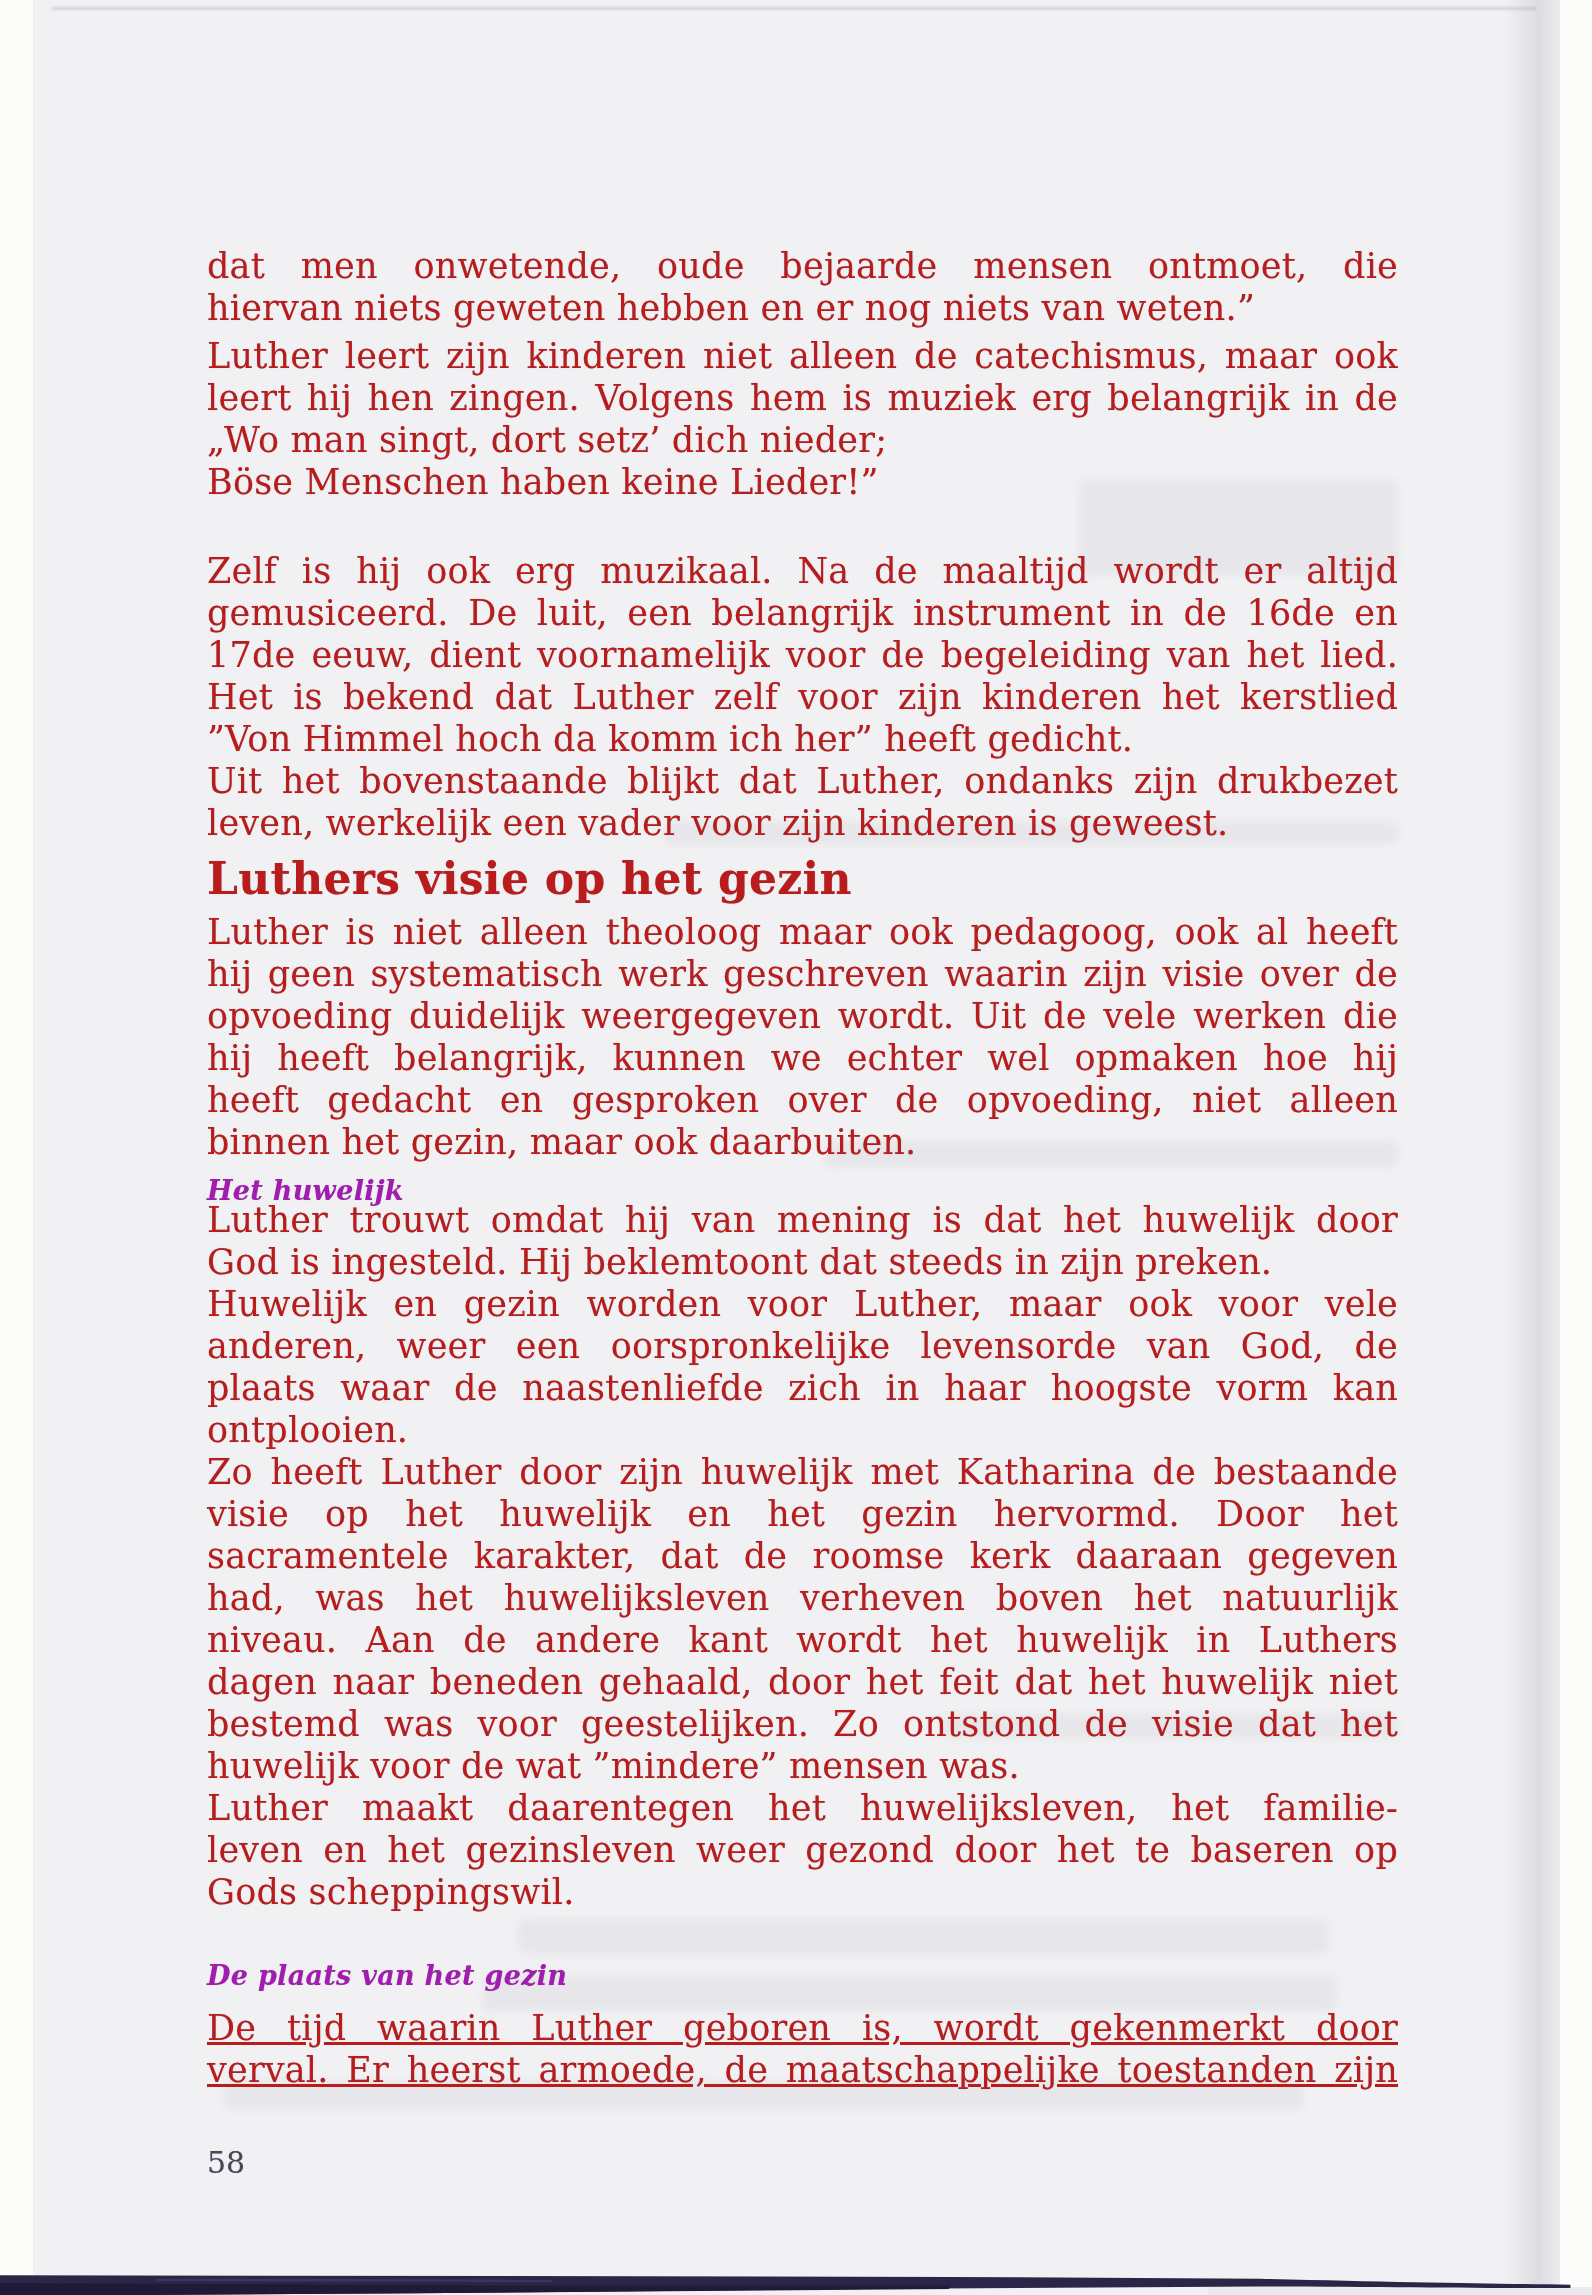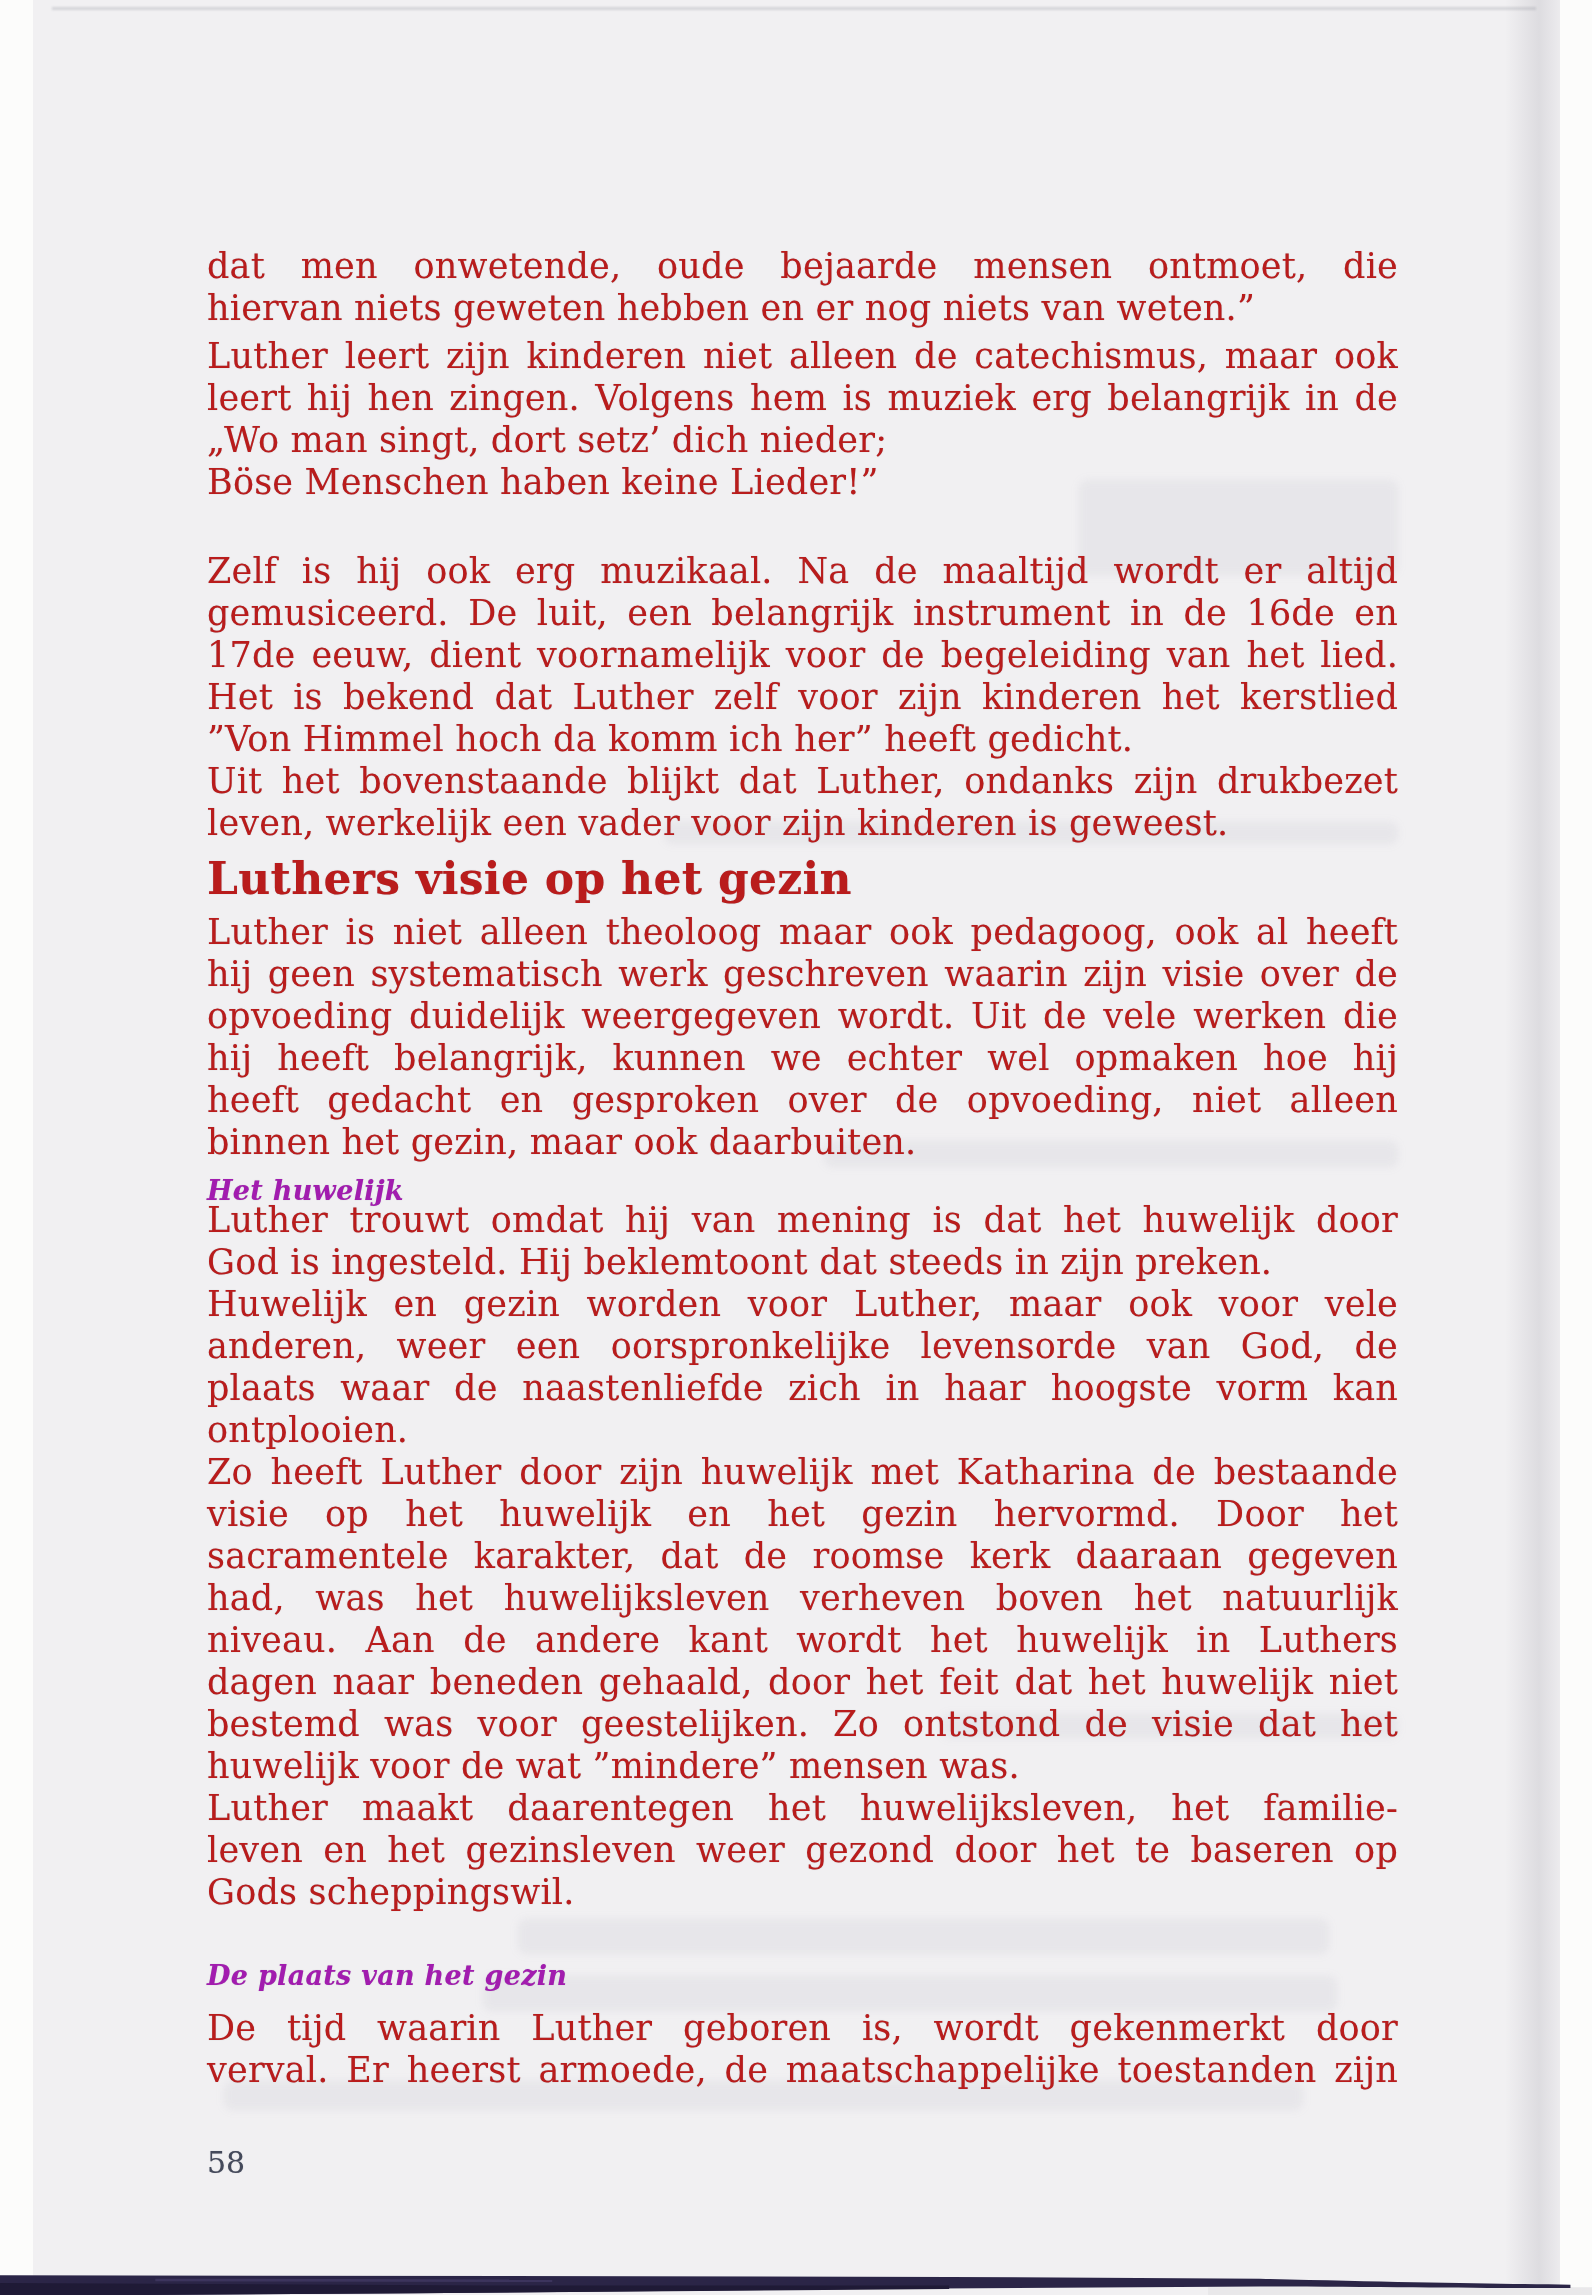--- a/index.html
+++ b/index.html
@@ -130,21 +130,21 @@
       <div class="line j">had, was het huwelijksleven verheven boven het natuurlijk</div>
       <div class="line j">niveau. Aan de andere kant wordt het huwelijk in Luthers</div>
       <div class="line j">dagen naar beneden gehaald, door het feit dat het huwelijk niet</div>
       <div class="line j">bestemd was voor geestelijken. Zo ontstond de visie dat het</div>
       <div class="line">huwelijk voor de wat ”mindere” mensen was.</div>
       <div class="line j">Luther maakt daarentegen het huwelijksleven, het familie-</div>
       <div class="line j">leven en het gezinsleven weer gezond door het te baseren op</div>
       <div class="line">Gods scheppingswil.</div>
     </div>
     <div class="block subheading" style="top: 1955px;">De plaats van het gezin</div>
-    <div class="block paragraph" style="top: 2007px;">
+    <div class="block paragraph" style="top: 2007px; text-decoration: underline;">
       <div class="line j">De tijd waarin Luther geboren is, wordt gekenmerkt door</div>
       <div class="line j">verval. Er heerst armoede, de maatschappelijke toestanden zijn</div>
     </div>
   </div>
 
 <div class="page-number">58</div>
 
 <svg class="gutter-band" viewBox="0 0 1845 60">
   <rect x="1400" y="50" width="445" height="10" fill="#e9e8ea"></rect>
   <path d="M0,36 L1100,38 L1460,40 C1620,44 1740,46 1820,47 L1820,51 C1740,51 1620,50 1460,49 L1000,52 L480,57 L0,60 Z" fill="#2b2547"></path>

